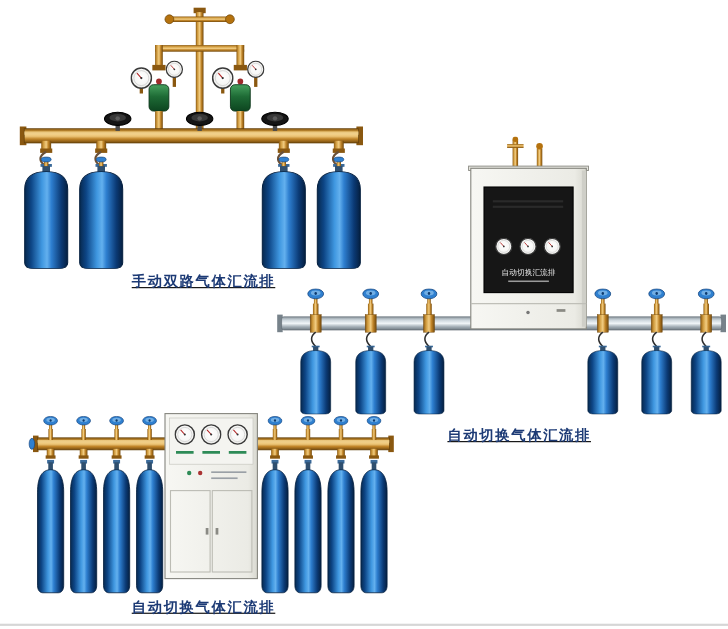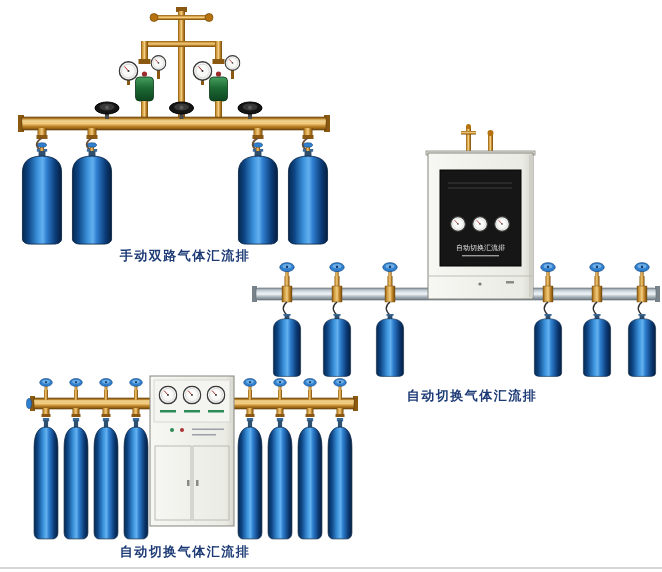--- a/index.html
+++ b/index.html
@@ -1,20 +1,20 @@
 <!DOCTYPE html>
 <html><head>
 <meta charset="utf-8">
 <style>
   html,body{margin:0;padding:0;background:#fff;}
   .stage{
     position:relative;width:662px;height:572px;background:#ffffff;overflow:hidden;
     font-family:"Liberation Sans",sans-serif;
   }
-  .fig{position:absolute;}
+  .fig{position:absolute;text-decoration:underline;}
   .fig svg{display:block;}
   .caption{
     font-weight:bold;font-size:13px;color:#1c3a75;
     text-align:center;letter-spacing:1.5px;line-height:16px;
   }
   .cap1{padding-left:20px;margin-top:3px;}
   .cap2{padding-left:32px;margin-top:2px;}
   .cap3{padding-right:19px;margin-top:2px;}
   .bottom-rule{position:absolute;left:0;top:567px;width:662px;height:2px;background:#d6d6d6;}
 </style>

